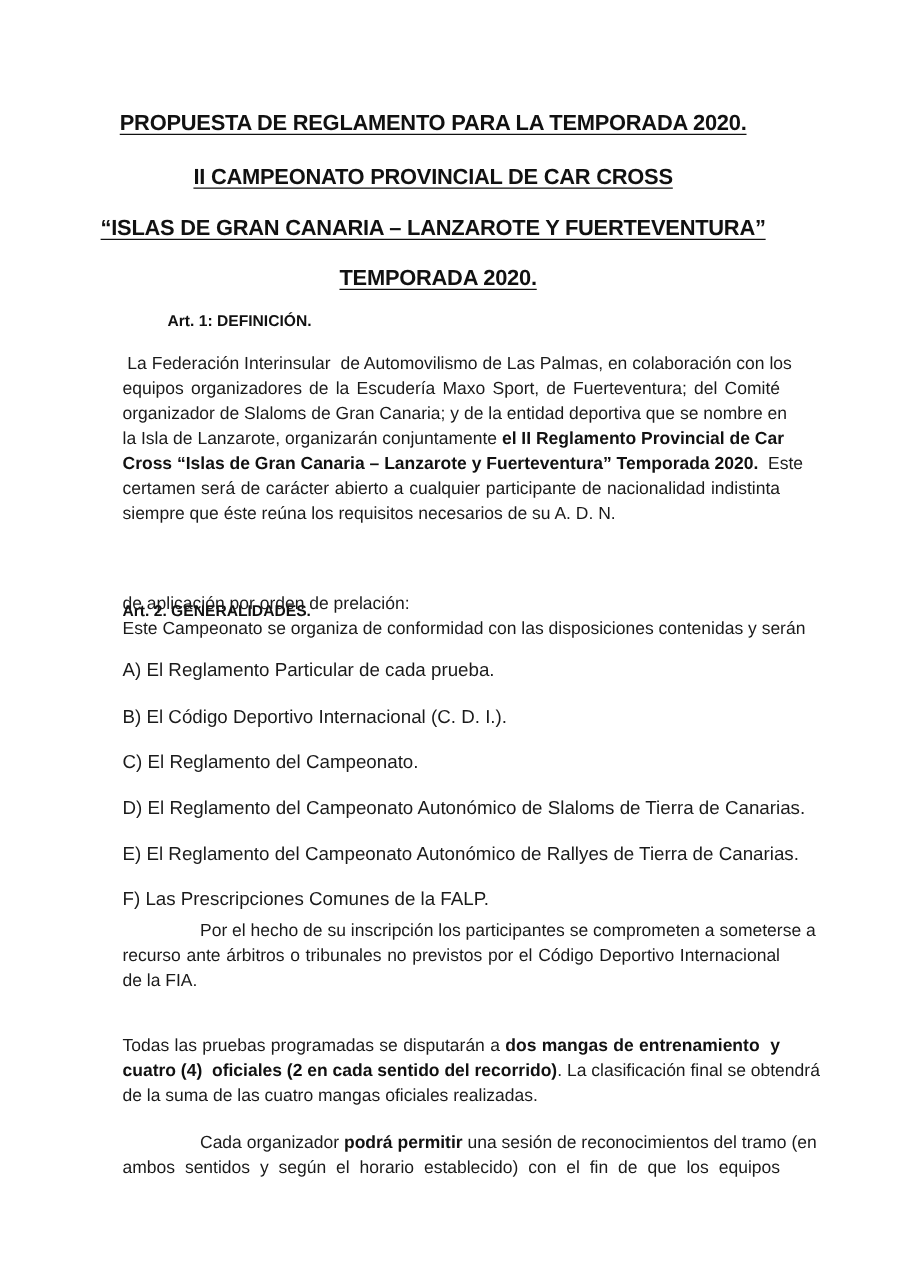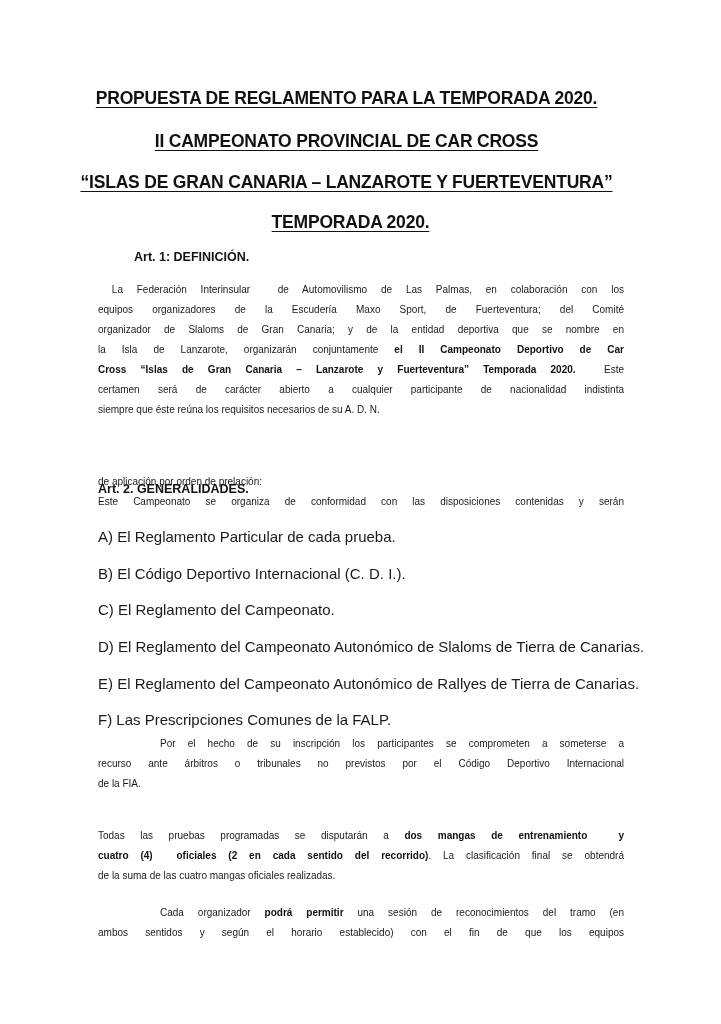--- a/index.html
+++ b/index.html
@@ -11,21 +11,21 @@
   }
   .title {
     position: absolute; left: 0; width: 693px; text-align: center;
     font-weight: bold; font-size: 17.5px; text-decoration: underline;
     text-underline-offset: 3px; letter-spacing: -0.2px; color: #111;
   }
   .heading {
     position: absolute; left: 98px; font-weight: bold; font-size: 12.5px; color: #111;
   }
   .para {
-    position: absolute; left: 98px; width: 526px; font-size: 10px;
+    position: absolute; left: 98px; width: 526px; font-size: 14px;
     line-height: 20px; text-align: justify; color: #1a1a1a;
   }
   .para .line { display: block; text-align: justify; text-align-last: justify; white-space: nowrap; }
   .para .line.last { text-align-last: left; }
   .para .line.indent { padding-left: 62px; }
   .item {
     position: absolute; left: 98px; font-size: 15px; color: #1a1a1a; white-space: nowrap;
   }
   b { font-weight: bold; color: #111; }
 </style>
@@ -38,21 +38,21 @@
   <div class="title" style="top:131px;">II CAMPEONATO PROVINCIAL DE CAR CROSS</div>
   <div class="title" style="top:172px;">“ISLAS DE GRAN CANARIA – LANZAROTE Y FUERTEVENTURA”</div>
   <div class="title" style="top:212px; padding-left:4px;">TEMPORADA 2020.</div>
 
   <div class="heading" style="top:250px;margin-left:36px;">Art. 1: DEFINICIÓN.</div>
 
   <div class="para" style="top:280px;">
     <span class="line" style="white-space:pre;"> La Federación Interinsular  de Automovilismo de Las Palmas, en colaboración con los</span>
     <span class="line">equipos organizadores de la Escudería Maxo Sport, de Fuerteventura; del Comité</span>
     <span class="line">organizador de Slaloms de Gran Canaria;  y de la entidad deportiva que se nombre en</span>
-    <span class="line"><span style="white-space:pre;">la Isla de Lanzarote, organizarán conjuntamente </span><b>el II Campeonato Deportivo de Car</b></span>
+    <span class="line"><span style="white-space:pre;">la Isla de Lanzarote, organizarán conjuntamente </span><b>el II Reglamento Provincial de Car</b></span>
     <span class="line"><b>Cross “Islas de Gran Canaria – Lanzarote y Fuerteventura” Temporada 2020.</b><span style="white-space:pre;">  Este</span></span>
     <span class="line">certamen será de carácter abierto a cualquier participante de nacionalidad indistinta</span>
     <span class="line last">siempre que éste reúna los requisitos necesarios de su A. D. N.</span>
   </div>
 
   <div class="heading" style="top:443px;margin-top:39px;">Art. 2. GENERALIDADES.</div>
 
   <div class="para" style="top:472px;">
     <span class="line last">de aplicación por orden de prelación:</span>
     <span class="line">Este Campeonato se organiza de conformidad con las disposiciones contenidas y serán</span>

